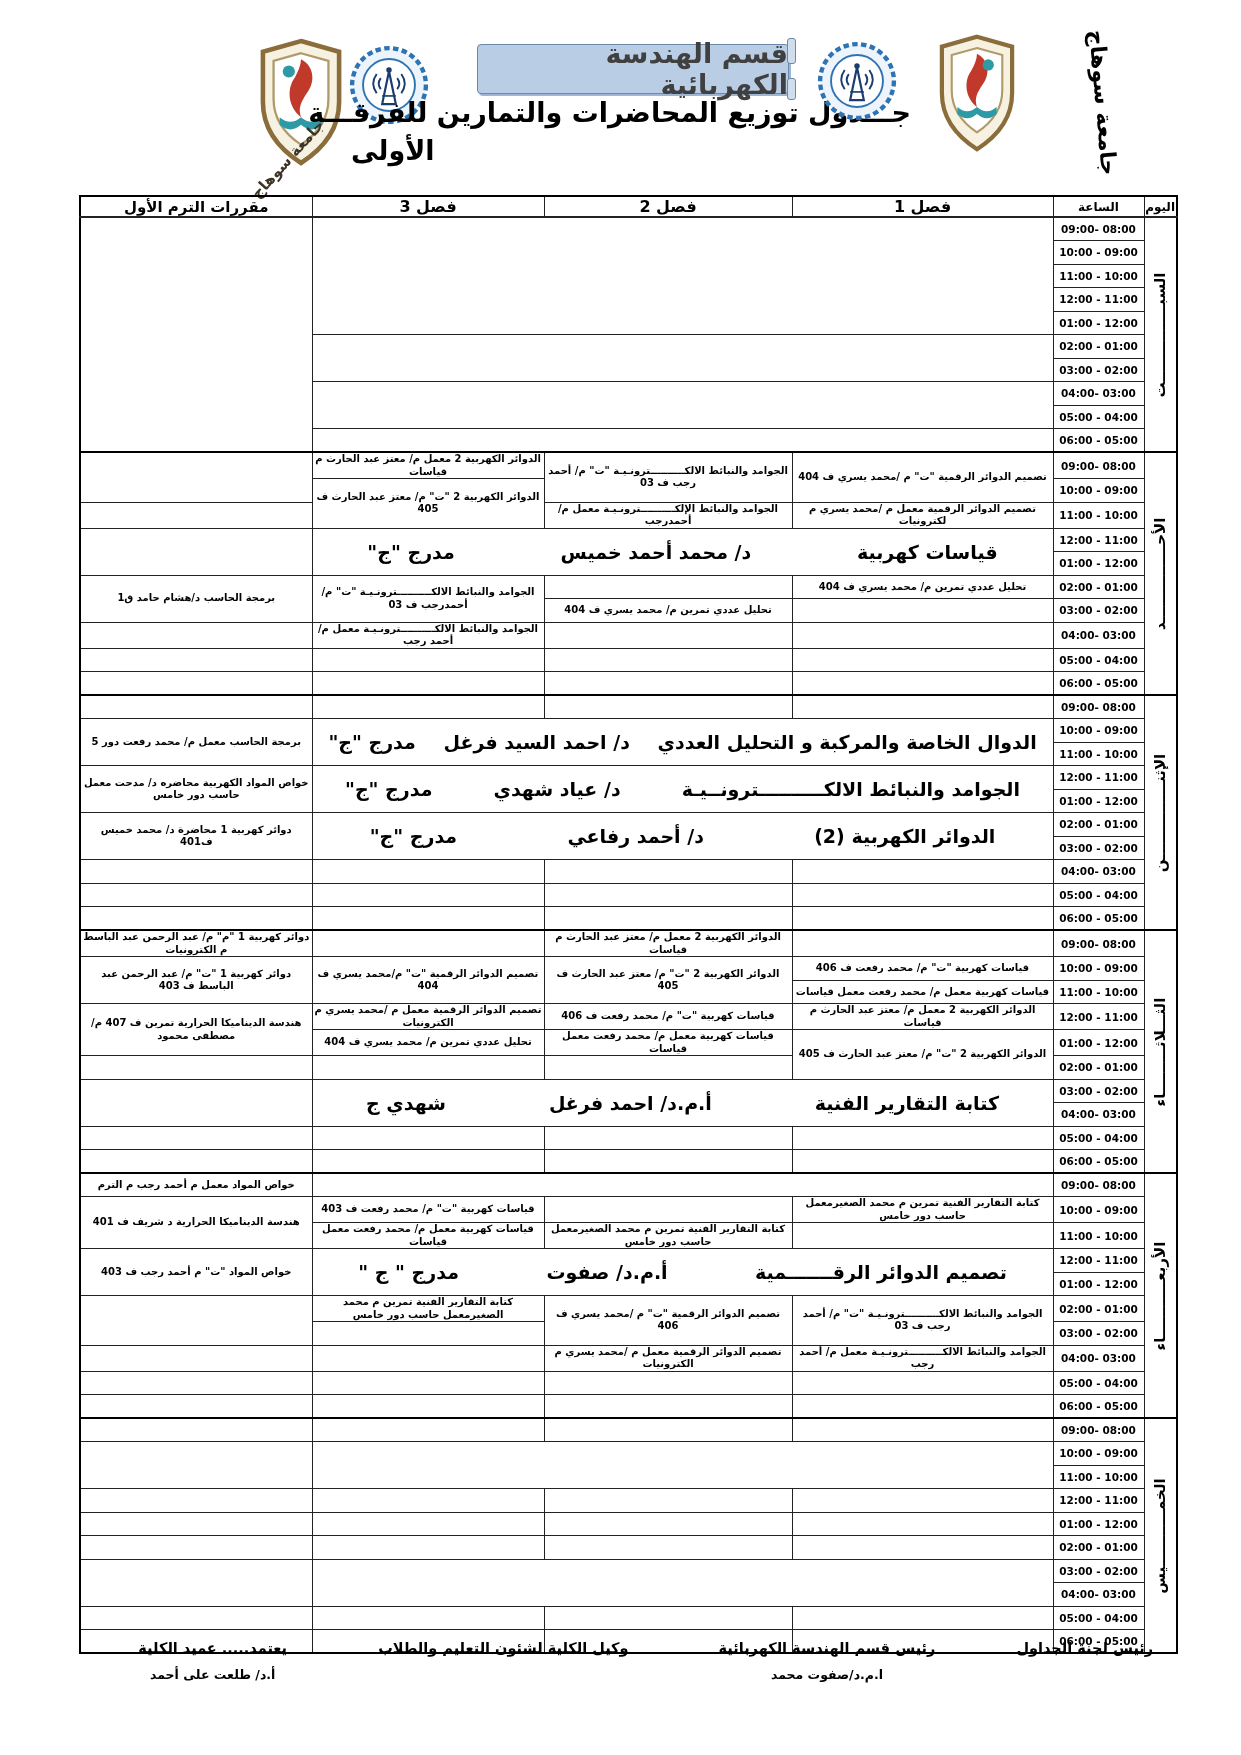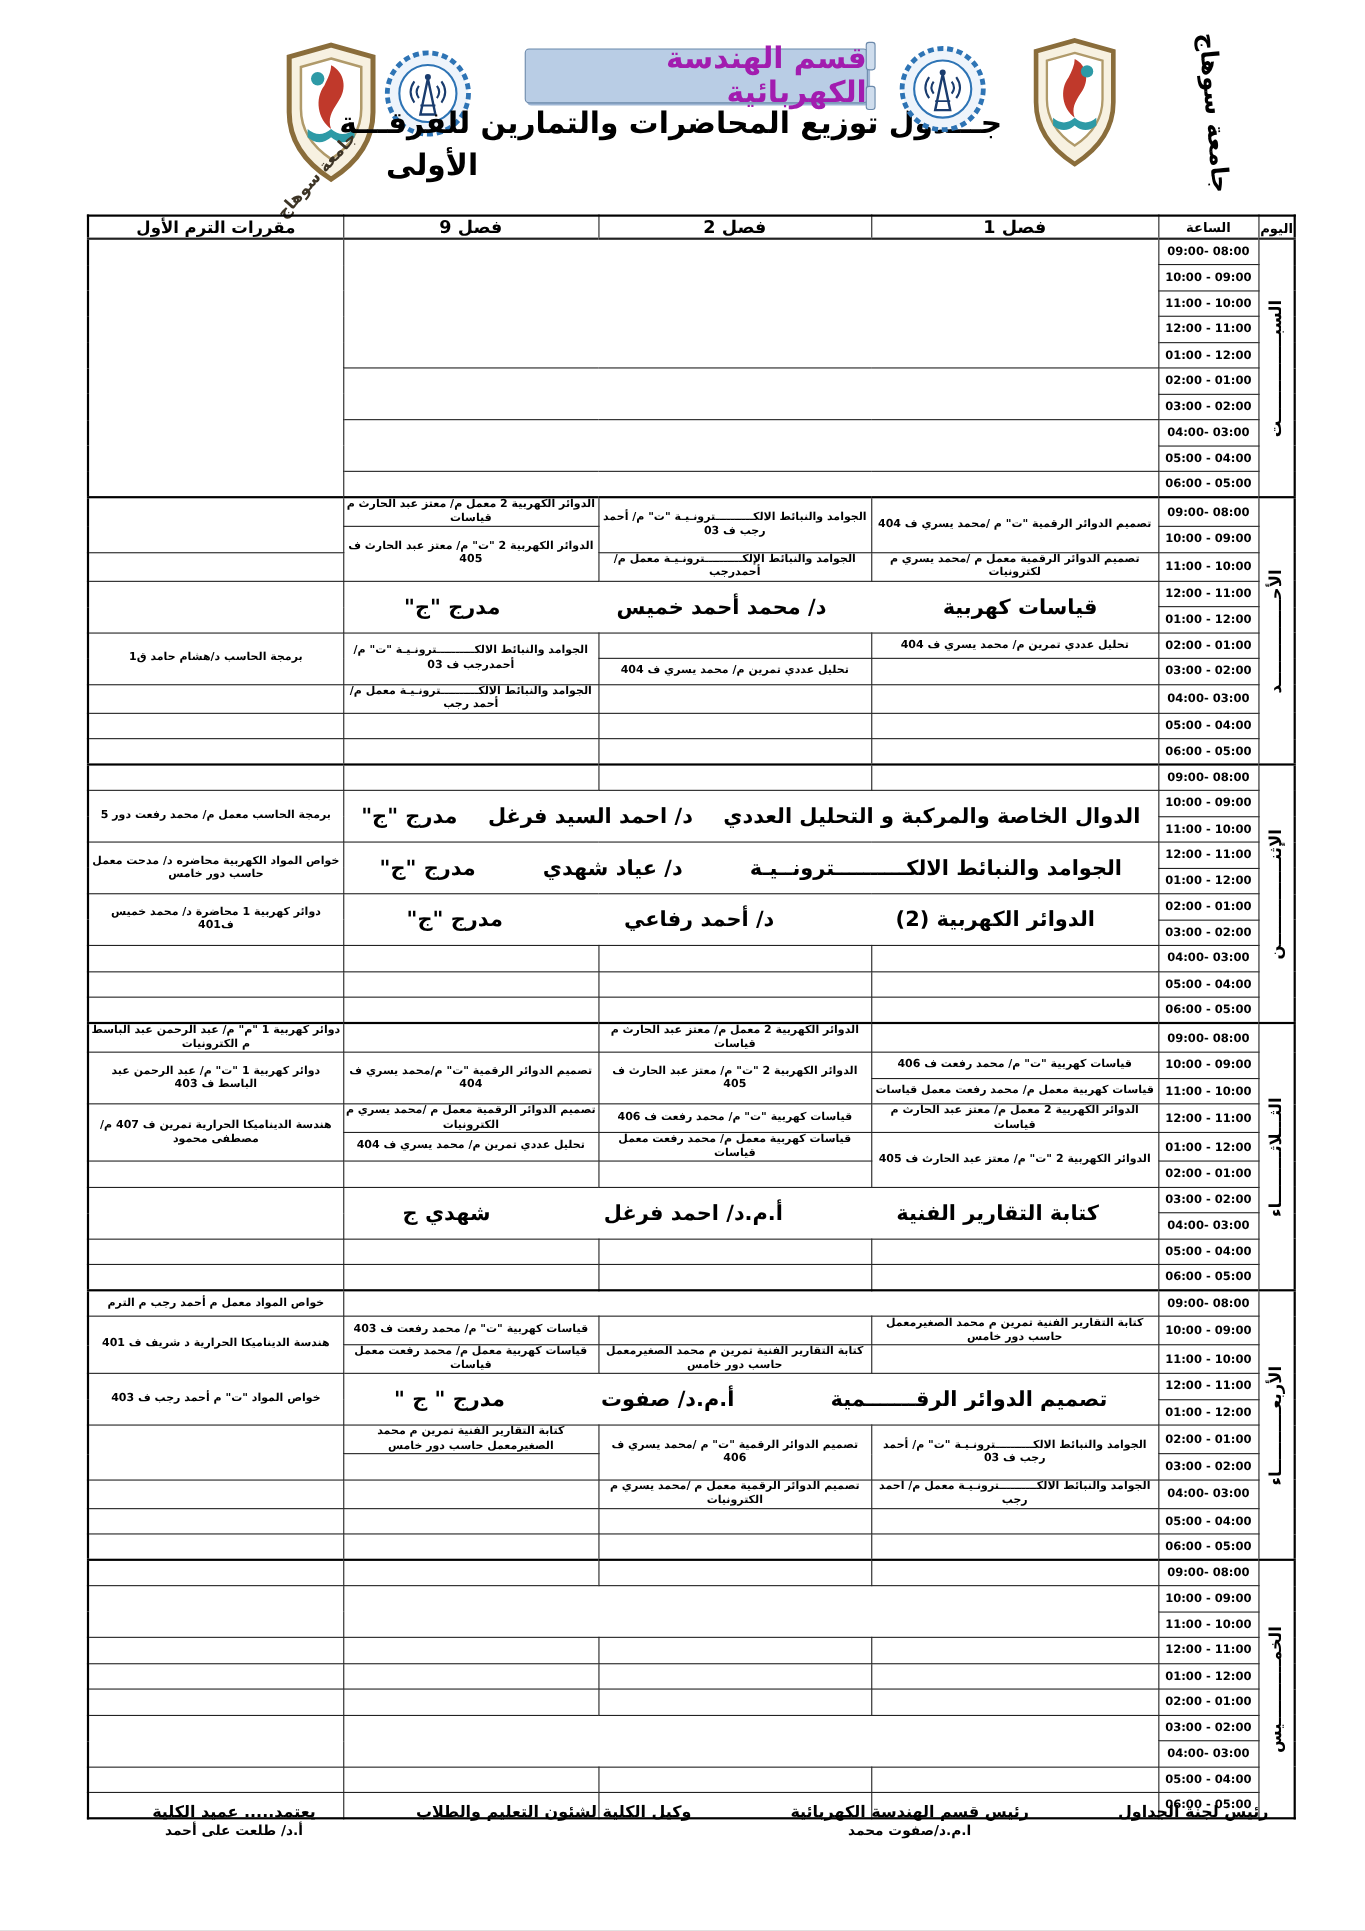--- a/index.html
+++ b/index.html
@@ -8,21 +8,21 @@
 
   
   .hdr { position:absolute; top:0; right:0; left:0; height:195px; }
   .banner { position:absolute; top:44px; right:452px; width:312px; height:50px;
             border:1.5px solid #6b89ab; border-radius:4px;
             display:flex; align-items:center; justify-content:center;
             box-shadow:2px 2px 0 #9eb6d4; }
   .banner .curl { position:absolute; right:-8px; top:-7px; width:9px; height:26px;
             background:#cfdded; border:1px solid #6b89ab; border-radius:3px; }
   .banner .curl.b { top:auto; bottom:-7px; height:22px; }
-  .banner span { font-size:27px; font-weight:bold; color:#a21caf; }
+  .banner span { font-size:27px; font-weight:bold; color:#404040; }
   .title1 { position:absolute; top:97px; right:330px; width:560px; text-align:center;
             font-size:27px; font-weight:bold; color:#000; white-space:nowrap; }
   .title2 { position:absolute; top:135px; right:330px; width:560px; text-align:left;
             font-size:27px; font-weight:bold; }
   .logo { position:absolute; }
   .cap { position:absolute; font-weight:bold; white-space:nowrap; color:#3d3425; }
 
   
   table.tt { position:absolute; top:195px; right:63px; width:1097px;
              border-collapse:collapse; table-layout:fixed; border:2.5px solid #000;
@@ -43,21 +43,21 @@
   td.time { font-size:10.5px; direction:ltr; unicode-bidi:isolate; white-space:nowrap; }
   td.sm { font-size:10px; line-height:1.25; }
   td.big .lec { display:flex; justify-content:space-around; align-items:center; width:100%; }
   td.big .lec span { font-size:19px; font-weight:bold; white-space:nowrap; }
 
   
   .ftr { position:absolute; top:1640px; right:63px; width:1097px; direction:rtl; }
   .ftr .row { display:flex; }
   .sig { text-align:center; font-weight:bold; }
   .sig .t { font-size:14.5px; }
-  .sig .n { font-size:12.5px; margin-top:0; }
+  .sig .n { font-size:12.5px; margin-top:11px; }
   .sig1 { width:17%;text-align:center; } .sig2 { width:30%; } .sig3 { width:29%; } .sig4 { width:24%; }
 </style>
 </head>
 <body>
 
 <div class="page">
 
   <div class="hdr">
 
     <svg class="logo" style="left:255px;top:38px" width="92" height="128" viewBox="0 0 60 84">
@@ -114,21 +114,21 @@
       <col style="width:248px">
         <col style="width:232px">
         <col style="width:232px">
     </colgroup>
     <thead>
       <tr>
         <th class="h-day">اليوم</th>
         <th class="h-hour">الساعة</th>
         <th class="h-cls">فصل 1</th>
         <th class="h-cls">فصل 2</th>
-        <th class="h-cls">فصل 9</th>
+        <th class="h-cls">فصل 3</th>
         <th class="h-terms">مقررات الترم الأول</th>
       </tr>
     </thead>
     <tbody>
         <tr class="day-start">
           <td class="day" rowspan="10">
             <span class="vday">السبـــــــــــــــت</span>
           </td>
           <td class="time">09:00- 08:00</td>
           <td colspan="3" rowspan="5" class="sm"></td>

